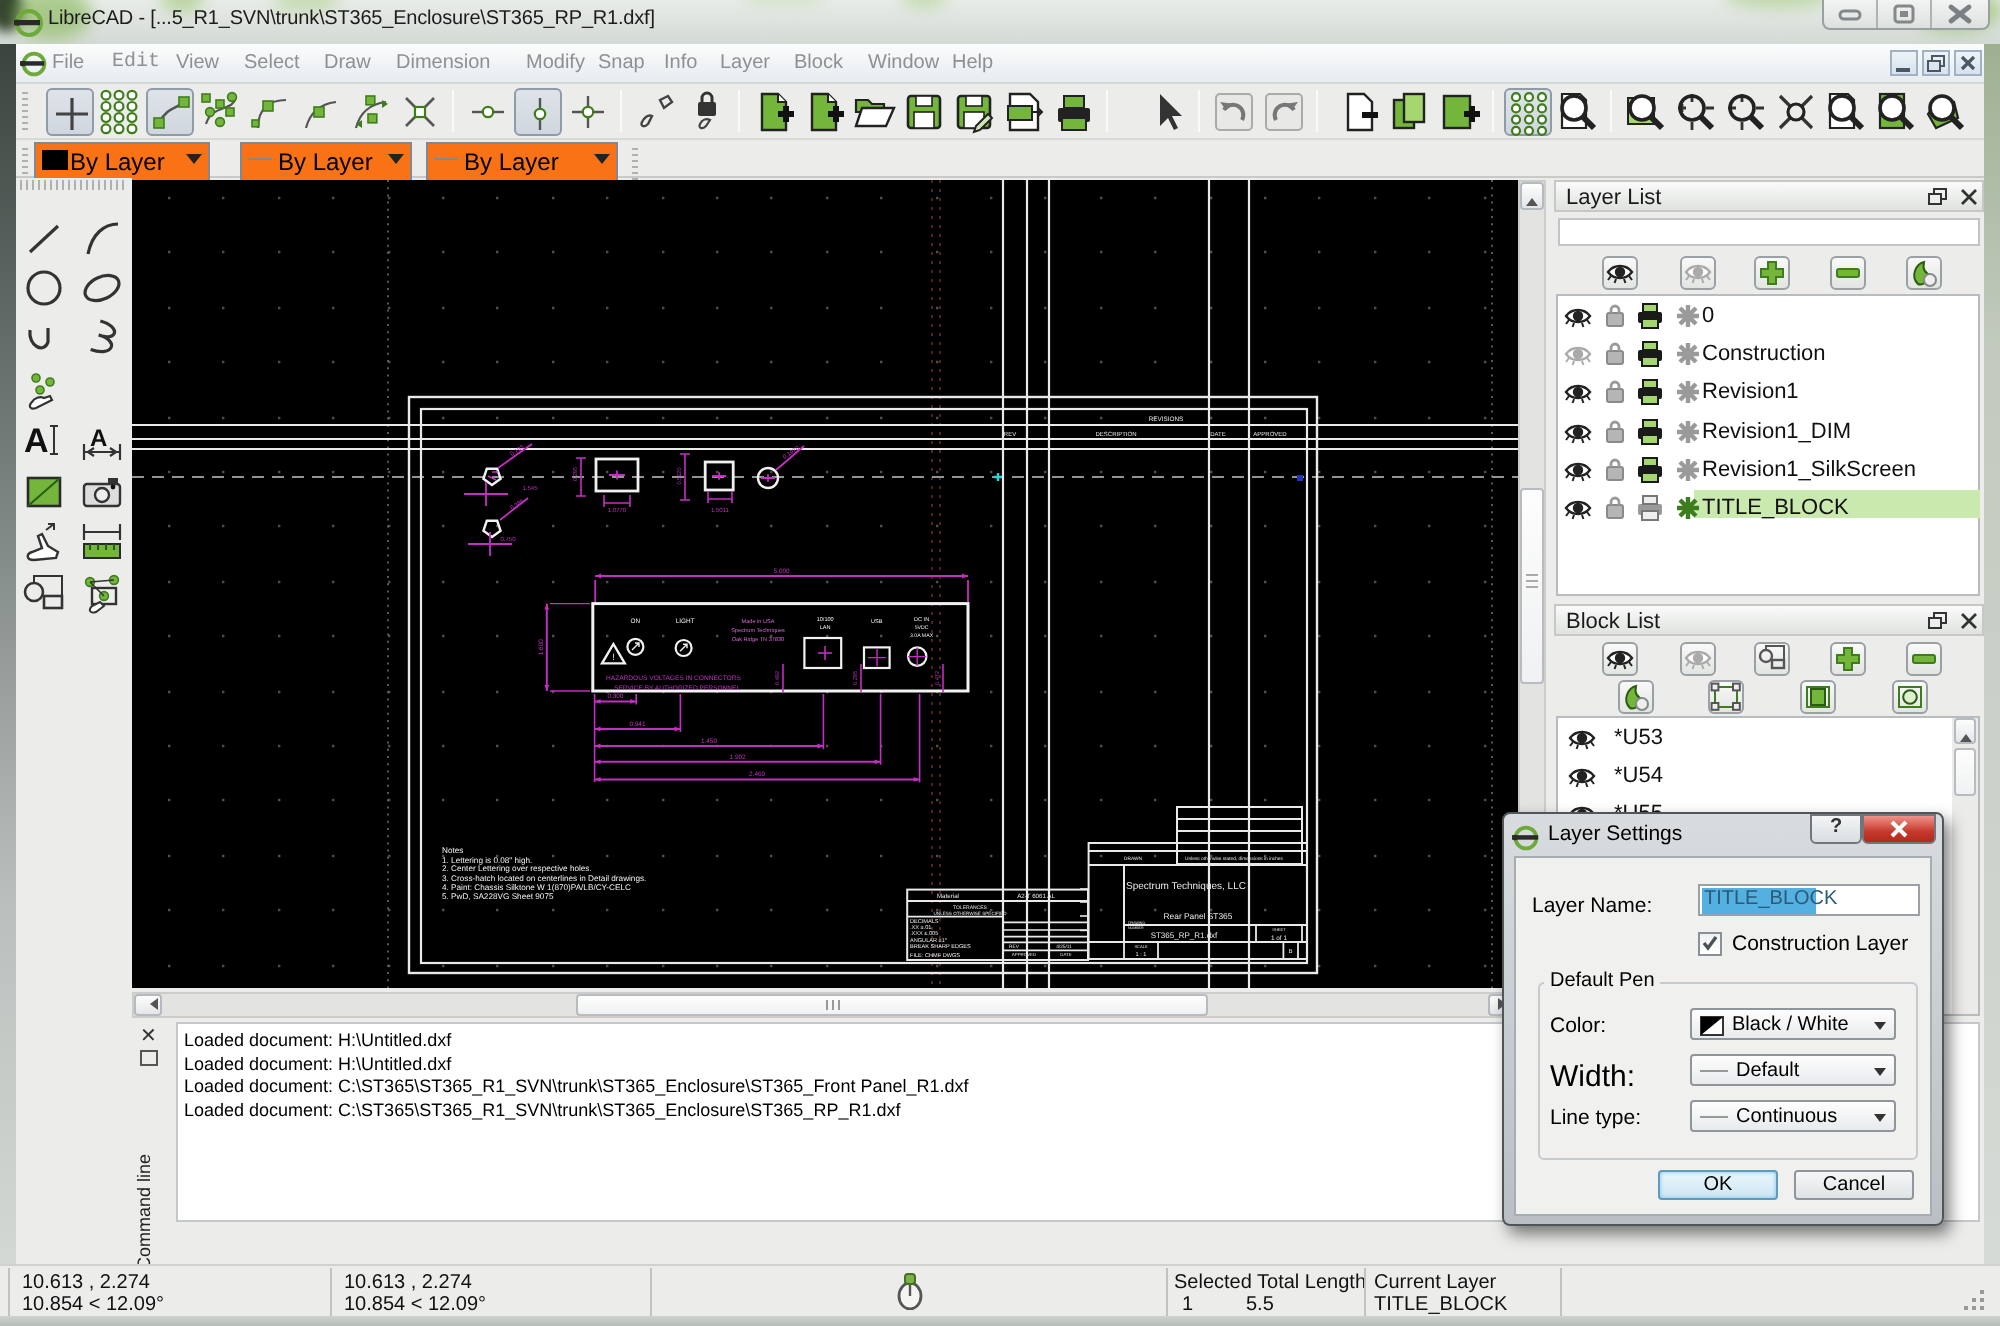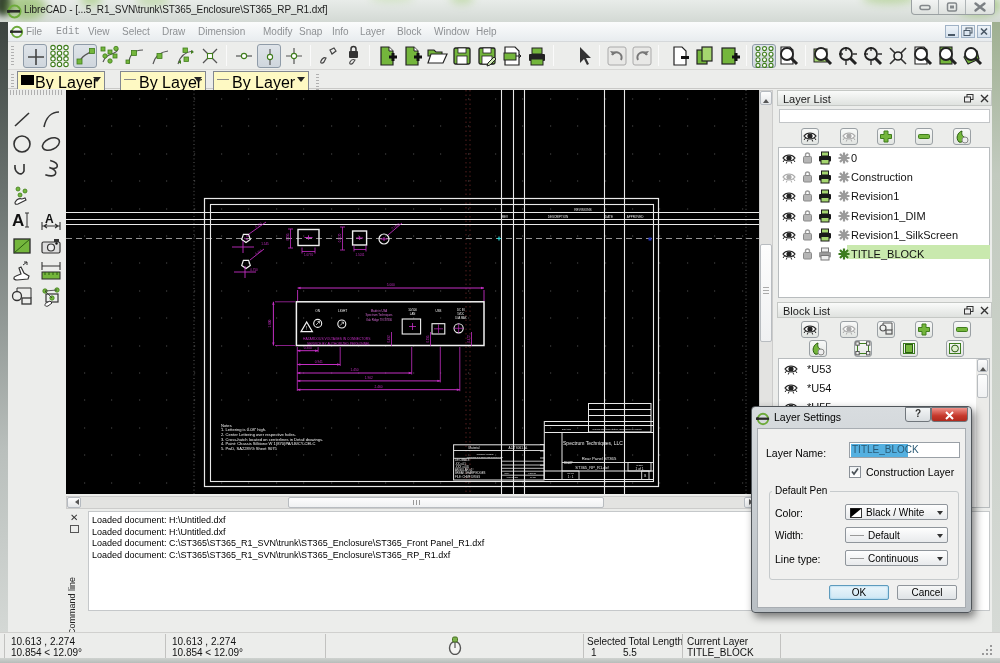--- a/index.html
+++ b/index.html
@@ -23,22 +23,22 @@
   font-size:10px; color:#8e9194; }
 #menubar .mi { position:absolute; top:4px; }
 
 #tb1 { left:8px; top:42px; width:984px; height:28px; background:#ecedeb; border-bottom:1px solid #d8d8d6; }
 #tb2 { left:8px; top:70px; width:984px; height:19px; background:#ecedeb; border-bottom:1px solid #c9c9c7; }
 .tbtn { position:absolute; width:24px; height:24px; top:2px; }
 .pressed { border:1px solid #8f9ba8; border-radius:3px; background:linear-gradient(#dfe4e9,#cfd6dd); }
 .sep { position:absolute; top:3px; width:1px; height:21px; background:#c8c8c6; border-right:1px solid #fafafa; }
 .handle { position:absolute; top:4px; width:3px; height:20px;
   background:repeating-linear-gradient(#b0b0b0 0 1px, transparent 1px 3px); }
-.combo { position:absolute; top:1px; height:32px; background:#fef9c3; border:1px solid #828790;
-  font-size:16px; color:#000; }
+.combo { position:absolute; top:1px; height:32px; background:#f97316; border:1px solid #828790;
+  font-size:12px; color:#000; }
 .combo .arr { position:absolute; right:3px; top:5px; width:0; height:0;
   border:4px solid transparent; border-top:5px solid #222; }
 
 #lefttools { left:8px; top:89px; width:58px; height:543px; background:#ecedeb; }
 .lt { position:absolute; width:24px; height:24px; }
 
 #canvas { left:66px; top:90px; width:693px; height:404px; background:#000; }
 #vscroll { left:759px; top:90px; width:14px; height:404px; background:#e3e3e1; border:1px solid #cccccb; }
 #hscroll { left:66px; top:496px; width:693px; height:13px; background:#e3e3e1; border:1px solid #cccccb; }
 .sbtn { position:absolute; background:linear-gradient(#fdfdfd,#e4e6e8); border:1px solid #b5bac0; border-radius:2px; }
@@ -961,21 +961,21 @@
       <div class="abs" style="left:14px; top:56px; background:#f0f0ef; padding:0 3px; font-size:10px; color:#000;">Default Pen</div>
       <div class="abs" style="left:17px; top:78px; font-size:10.5px; color:#000;">Color:</div>
       <div class="dcombo" style="left:87px; top:75px; width:103px;">
         <svg class="abs" style="left:4px; top:2.5px;" width="12" height="10">
             <rect x="0.5" y="0.5" width="11" height="9" fill="#fff" stroke="#333"></rect>
             <path d="M0.5 0.5 L11.5 0.5 L0.5 9.5 Z" fill="#000"></path>
           </svg>
         <span class="abs" style="left:20px; top:2px;">Black / White</span>
           <div class="darr"></div>
       </div>
-      <div class="abs" style="left:17px; top:101px; font-size:10px; color:#000;">Width:</div>
+      <div class="abs" style="left:17px; top:101px; font-size:15px; color:#000;">Width:</div>
       <div class="dcombo" style="left:87px; top:98px; width:103px;">
         <div class="abs" style="left:4px; top:7px; width:14px; height:1px; background:#999;"></div>
         <span class="abs" style="left:22px; top:2px;">Default</span>
           <div class="darr"></div>
       </div>
       <div class="abs" style="left:17px; top:124px; font-size:10.5px; color:#000;">Line type:</div>
       <div class="dcombo" style="left:87px; top:121px; width:103px;">
         <div class="abs" style="left:4px; top:7px; width:14px; height:1px; background:#999;"></div>
         <span class="abs" style="left:22px; top:2px;">Continuous</span>
           <div class="darr"></div>

